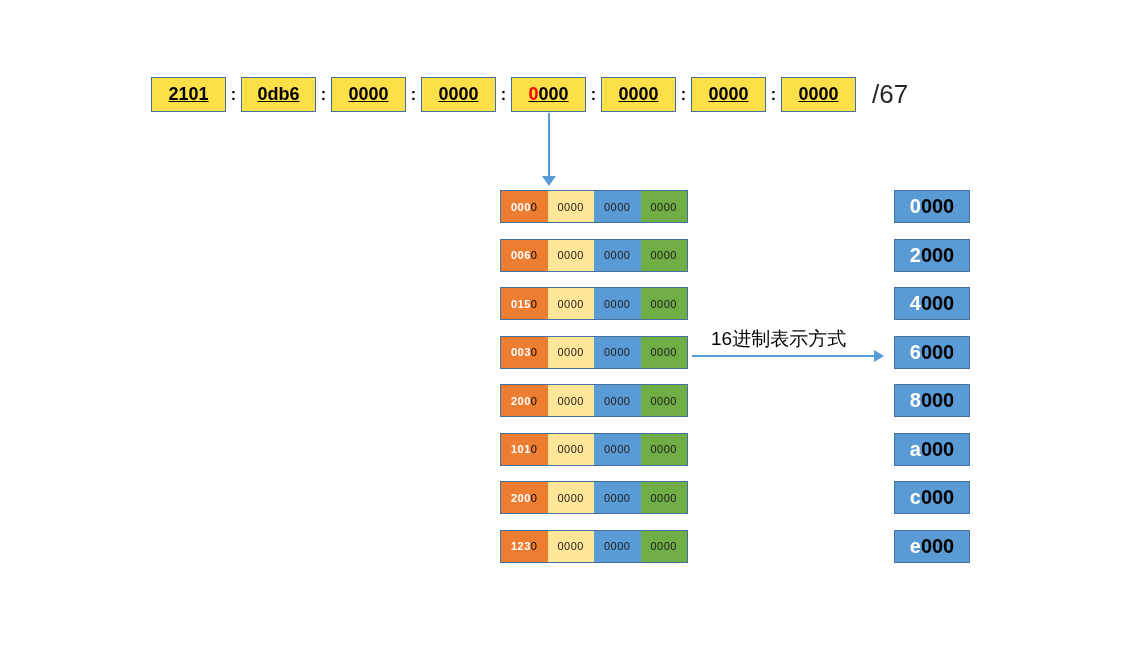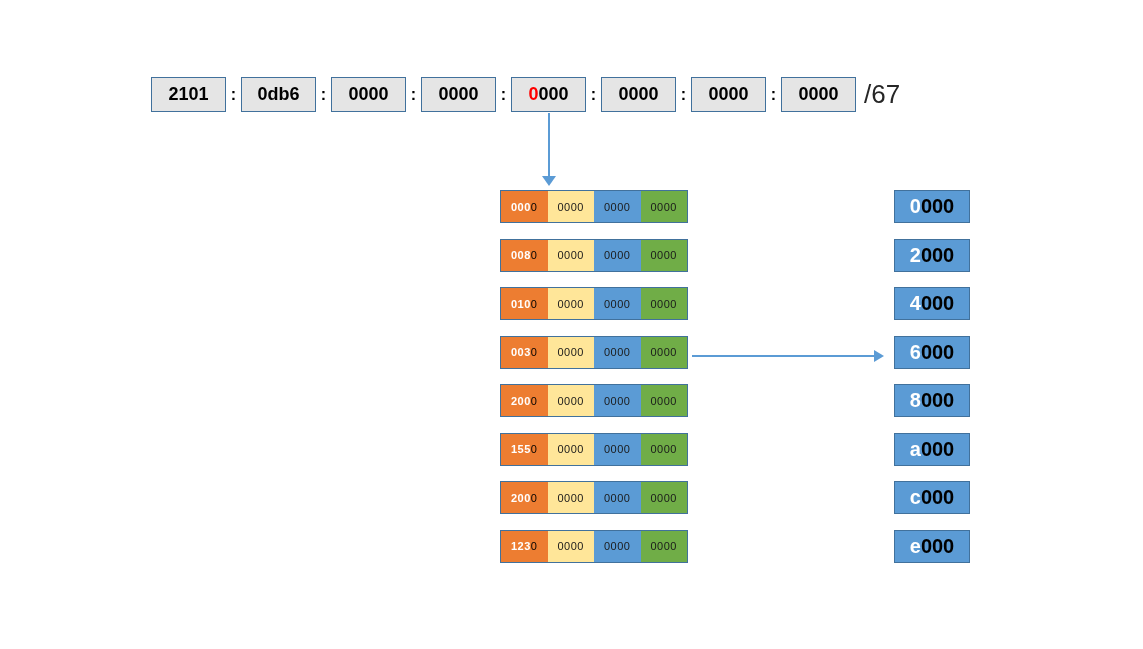--- a/index.html
+++ b/index.html
@@ -16,41 +16,42 @@
   .address-row {
     position: absolute;
     left: 151px;
     top: 77px;
     display: flex;
     align-items: center;
   }
   .addr-box {
     width: 75px;
     height: 35px;
-    background: #e5e5e5;
+    background: #fde047;
     border: 1px solid #41719C;
     display: flex;
     align-items: center;
     justify-content: center;
     font-size: 18px;
     font-weight: bold;
     color: #000000;
     flex: 0 0 auto;
+    text-decoration: underline;
   }
   .addr-sep {
     width: 15px;
     text-align: center;
     font-size: 16px;
     font-weight: bold;
     color: #000000;
     flex: 0 0 auto;
   }
   .red-char { color: #FF0000; }
   .prefix-len {
-    margin-left: 8px;
+    margin-left: 16px;
     font-size: 26px;
     font-weight: 400;
     color: #262626;
     white-space: nowrap;
   }
 
   
   .down-arrow-line {
     position: absolute;
     left: 548px;
@@ -185,30 +186,30 @@
       <div class="bcell orange">
           <span class="pbits">000</span>
           <span class="hbit">0</span>
         </div>
       <div class="bcell yellow">0000</div>
       <div class="bcell blue">0000</div>
       <div class="bcell green">0000</div>
     </div>
     <div class="brow">
       <div class="bcell orange">
-          <span class="pbits">008</span>
-          <span class="hbit">0</span>
-        </div>
-      <div class="bcell yellow">0000</div>
-      <div class="bcell blue">0000</div>
-      <div class="bcell green">0000</div>
-    </div>
-    <div class="brow">
-      <div class="bcell orange">
-          <span class="pbits">010</span>
+          <span class="pbits">006</span>
+          <span class="hbit">0</span>
+        </div>
+      <div class="bcell yellow">0000</div>
+      <div class="bcell blue">0000</div>
+      <div class="bcell green">0000</div>
+    </div>
+    <div class="brow">
+      <div class="bcell orange">
+          <span class="pbits">015</span>
           <span class="hbit">0</span>
         </div>
       <div class="bcell yellow">0000</div>
       <div class="bcell blue">0000</div>
       <div class="bcell green">0000</div>
     </div>
     <div class="brow">
       <div class="bcell orange">
           <span class="pbits">003</span>
           <span class="hbit">0</span>
@@ -221,21 +222,21 @@
       <div class="bcell orange">
           <span class="pbits">200</span>
           <span class="hbit">0</span>
         </div>
       <div class="bcell yellow">0000</div>
       <div class="bcell blue">0000</div>
       <div class="bcell green">0000</div>
     </div>
     <div class="brow">
       <div class="bcell orange">
-          <span class="pbits">155</span>
+          <span class="pbits">101</span>
           <span class="hbit">0</span>
         </div>
       <div class="bcell yellow">0000</div>
       <div class="bcell blue">0000</div>
       <div class="bcell green">0000</div>
     </div>
     <div class="brow">
       <div class="bcell orange">
           <span class="pbits">200</span>
           <span class="hbit">0</span>
@@ -248,20 +249,21 @@
       <div class="bcell orange">
           <span class="pbits">123</span>
           <span class="hbit">0</span>
         </div>
       <div class="bcell yellow">0000</div>
       <div class="bcell blue">0000</div>
       <div class="bcell green">0000</div>
     </div>
   </div>
 
+  <div class="annotation-label">16进制表示方式</div>
   <div class="right-arrow-line"></div>
   <div class="right-arrow-head"></div>
 
   <div class="hex-col">
     <div class="hex-box">
         <span class="hex-first">0</span>
         <span class="hex-rest">000</span>
       </div>
     <div class="hex-box">
         <span class="hex-first">2</span>

